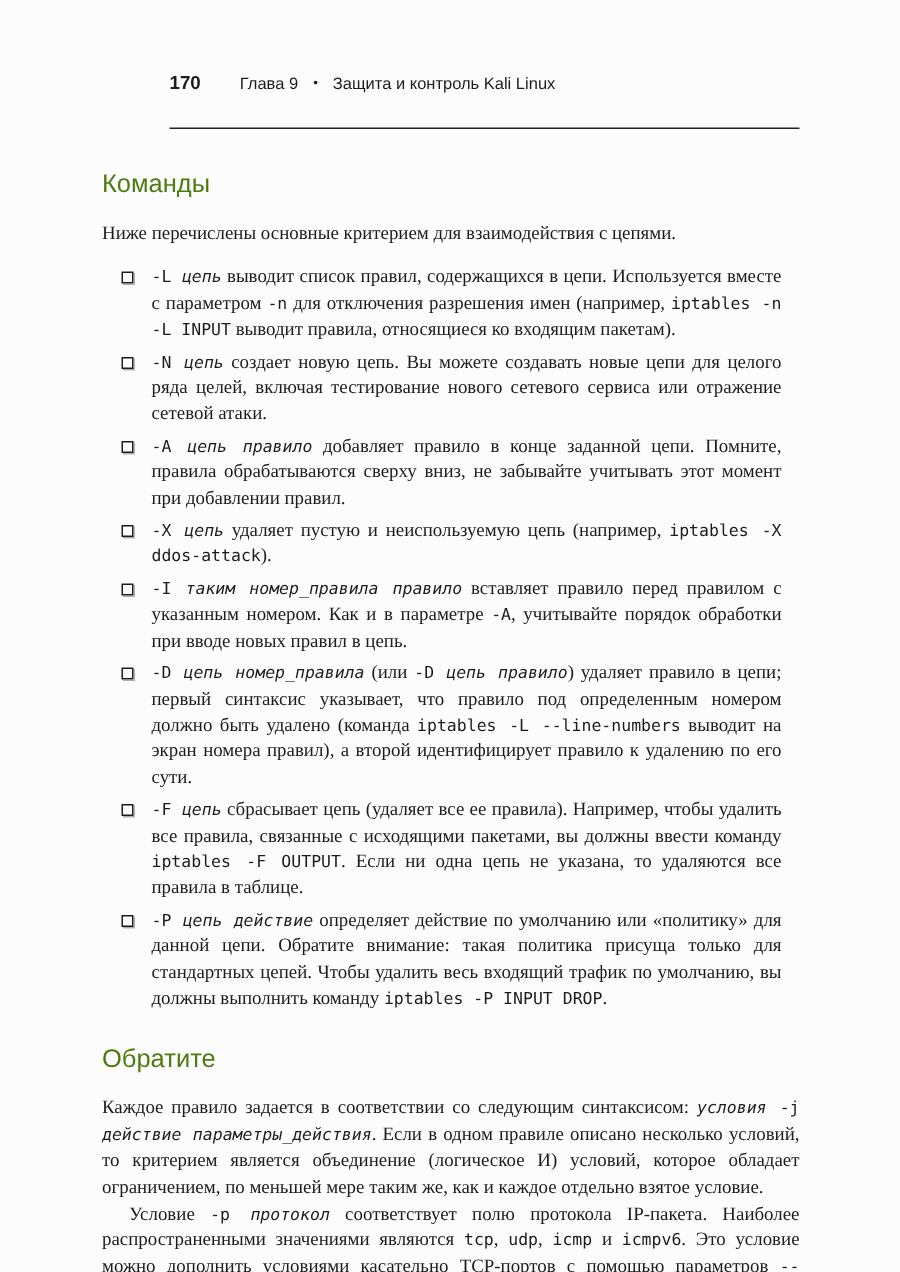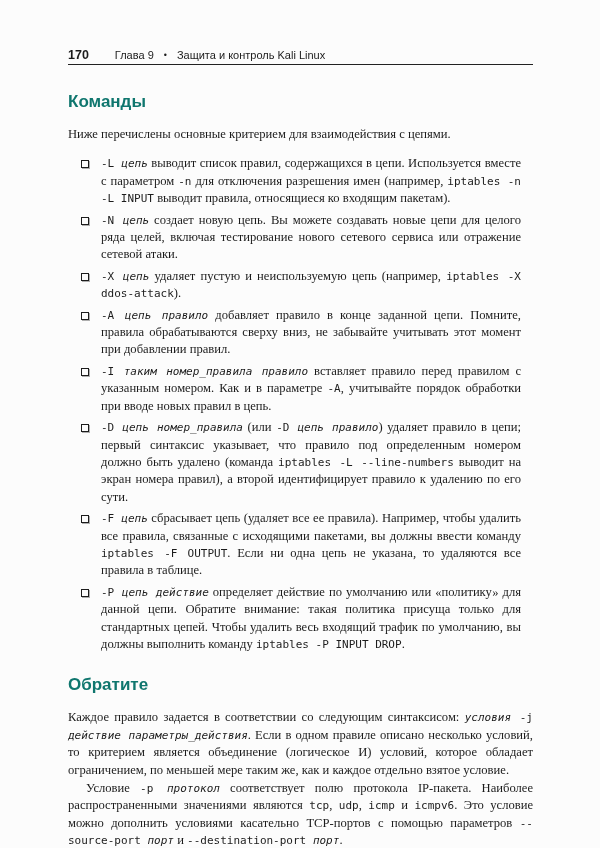--- a/index.html
+++ b/index.html
@@ -16,37 +16,38 @@
     box-sizing: border-box;
     padding: 48px 67px 0 68px;
     overflow: hidden;
   }
   
   .running-head {
     display: flex;
     align-items: baseline;
     font-family: "Liberation Sans", sans-serif;
     font-size: 11px;
-    padding-bottom: 2px;
+    padding-bottom: 23px;
     border-bottom: 1.5px solid #222;
+    margin-left: 45px;
   }
   .page-number {
     font-weight: bold;
     font-size: 12.5px;
     margin-right: 26px;
   }
   .chapter-label { margin-right: 10px; }
   .head-bullet { margin-right: 10px; font-size: 9px; position: relative; top: -1px; }
   
   .section-heading {
     font-family: "Liberation Sans", sans-serif;
-    font-weight: bold;
+    font-weight: normal;
     font-size: 17px;
     margin: 27px 0 14px 0;
-    color: #0f766e;
+    color: #4d7c0f;
   }
   .section-heading.rules { margin-top: 22px; }
   
   .body-text {
     font-size: 12.6px;
     line-height: 17.4px;
     text-align: justify;
   }
   .intro-paragraph { margin: 0 0 10px 0; }
   .paragraph { margin: 0 0 1px 0; }
@@ -103,25 +104,25 @@
       <div class="bullet-item">
         <span class="bullet-glyph"></span>
         <div class="bullet-text"><span class="seg-c">-L </span><span class="seg-ci">цепь</span><span class="seg-plain"> выводит список правил, содержащихся в цепи. Используется вместе с параметром </span><span class="seg-c">-n</span><span class="seg-plain"> для отключения разрешения имен (например, </span><span class="seg-c">iptables -n -L INPUT</span><span class="seg-plain"> выводит правила, относящиеся ко входящим пакетам).</span></div>
       </div>
       <div class="bullet-item">
         <span class="bullet-glyph"></span>
         <div class="bullet-text"><span class="seg-c">-N </span><span class="seg-ci">цепь</span><span class="seg-plain"> создает новую цепь. Вы можете создавать новые цепи для целого ряда целей, включая тестирование нового сетевого сервиса или отражение сетевой атаки.</span></div>
       </div>
       <div class="bullet-item">
         <span class="bullet-glyph"></span>
-        <div class="bullet-text"><span class="seg-c">-X </span><span class="seg-ci">цепь</span><span class="seg-plain"> удаляет пустую и неиспользуемую цепь (например, </span><span class="seg-c">iptables -X ddos-attack</span><span class="seg-plain">).</span></div>
+        <div class="bullet-text"><span class="seg-c">-A </span><span class="seg-ci">цепь правило</span><span class="seg-plain"> добавляет правило в конце заданной цепи. Помните, правила обрабатываются сверху вниз, не забывайте учитывать этот момент при добавлении правил.</span></div>
       </div>
       <div class="bullet-item">
         <span class="bullet-glyph"></span>
-        <div class="bullet-text"><span class="seg-c">-A </span><span class="seg-ci">цепь правило</span><span class="seg-plain"> добавляет правило в конце заданной цепи. Помните, правила обрабатываются сверху вниз, не забывайте учитывать этот момент при добавлении правил.</span></div>
+        <div class="bullet-text"><span class="seg-c">-X </span><span class="seg-ci">цепь</span><span class="seg-plain"> удаляет пустую и неиспользуемую цепь (например, </span><span class="seg-c">iptables -X ddos-attack</span><span class="seg-plain">).</span></div>
       </div>
       <div class="bullet-item">
         <span class="bullet-glyph"></span>
         <div class="bullet-text"><span class="seg-c">-I </span><span class="seg-ci">таким номер_правила правило</span><span class="seg-plain"> вставляет правило перед правилом с указанным номером. Как и в параметре </span><span class="seg-c">-A</span><span class="seg-plain">, учитывайте порядок обработки при вводе новых правил в цепь.</span></div>
       </div>
       <div class="bullet-item">
         <span class="bullet-glyph"></span>
         <div class="bullet-text"><span class="seg-c">-D </span><span class="seg-ci">цепь номер_правила</span><span class="seg-plain"> (или </span><span class="seg-c">-D </span><span class="seg-ci">цепь правило</span><span class="seg-plain">) удаляет правило в цепи; первый синтаксис указывает, что правило под определенным номером должно быть удалено (команда </span><span class="seg-c">iptables -L --line-numbers</span><span class="seg-plain"> выводит на экран номера правил), а второй идентифицирует правило к удалению по его сути.</span></div>
       </div>
       <div class="bullet-item">

